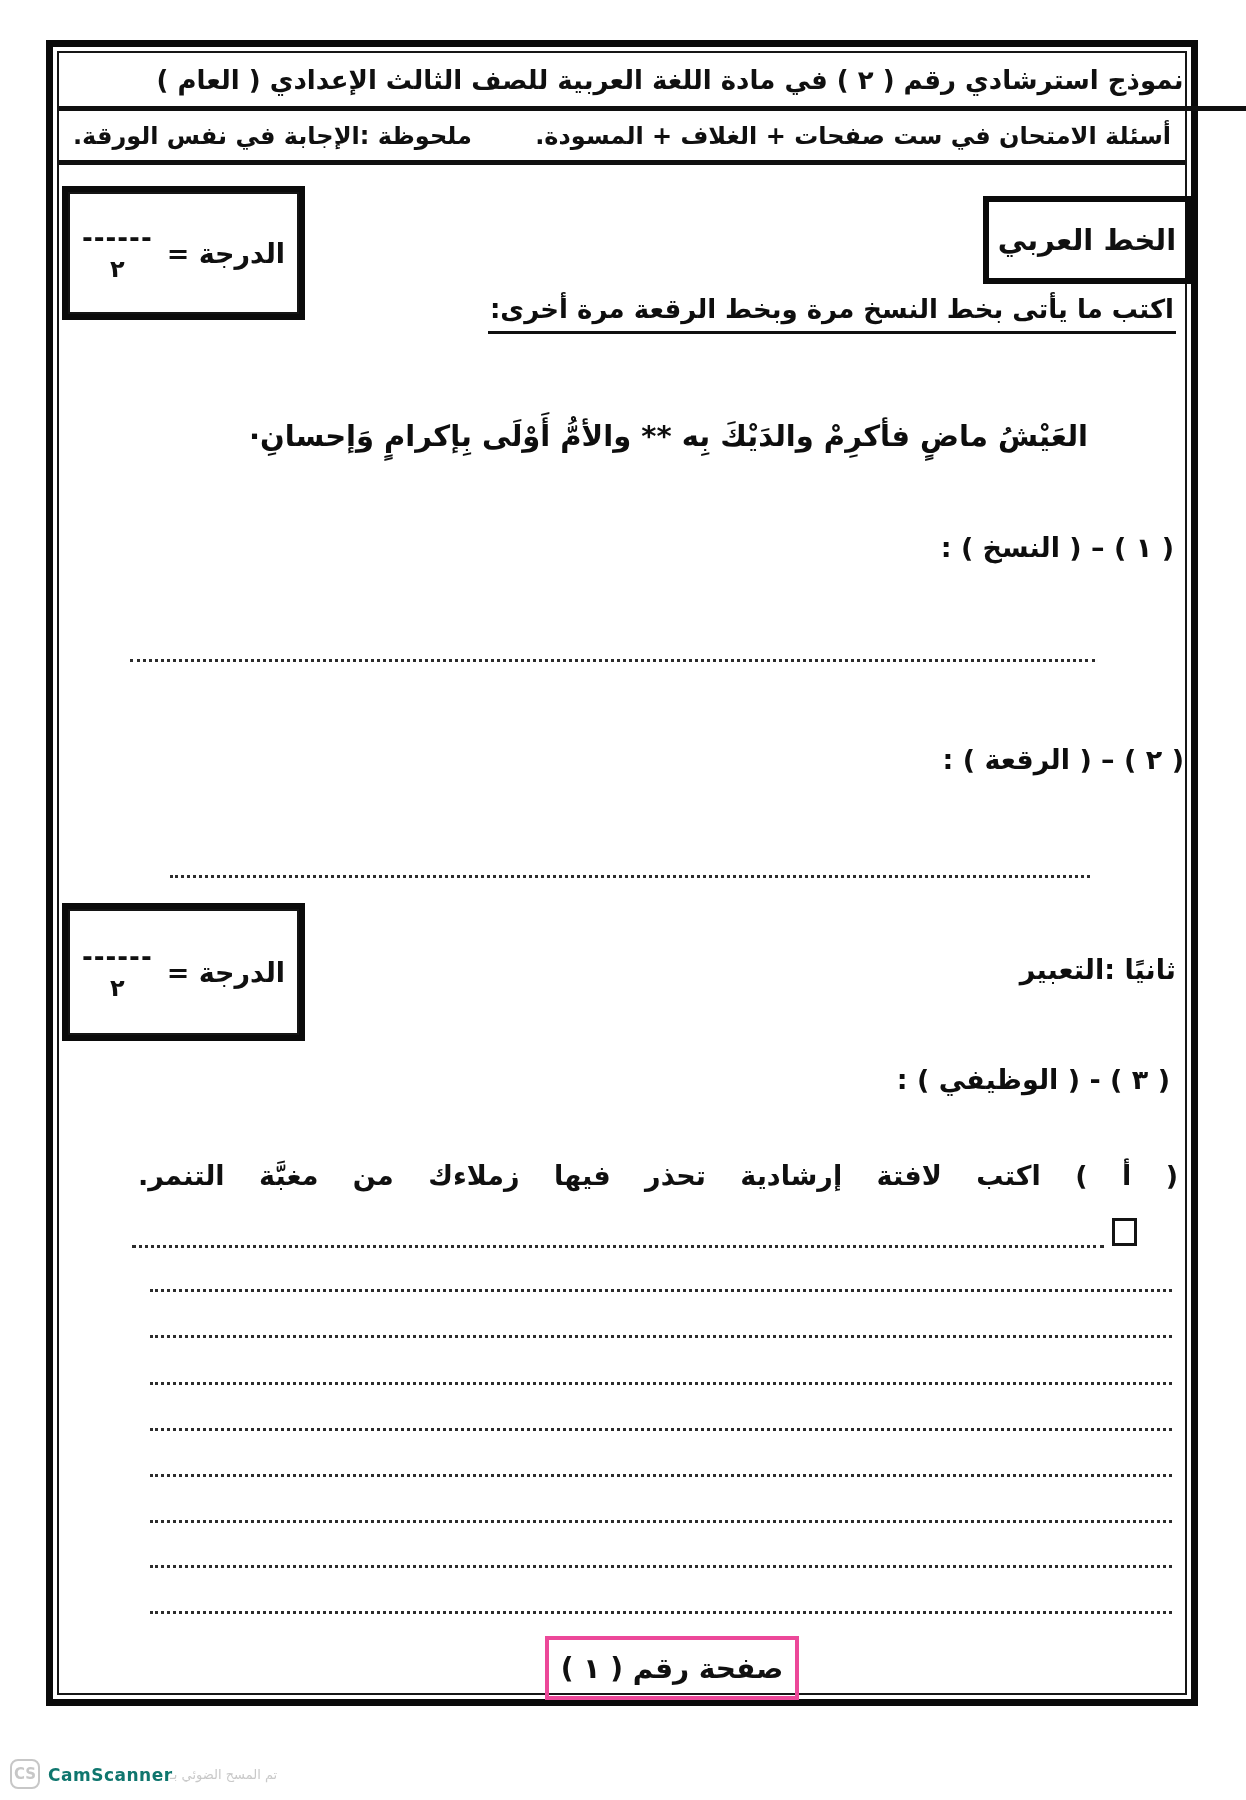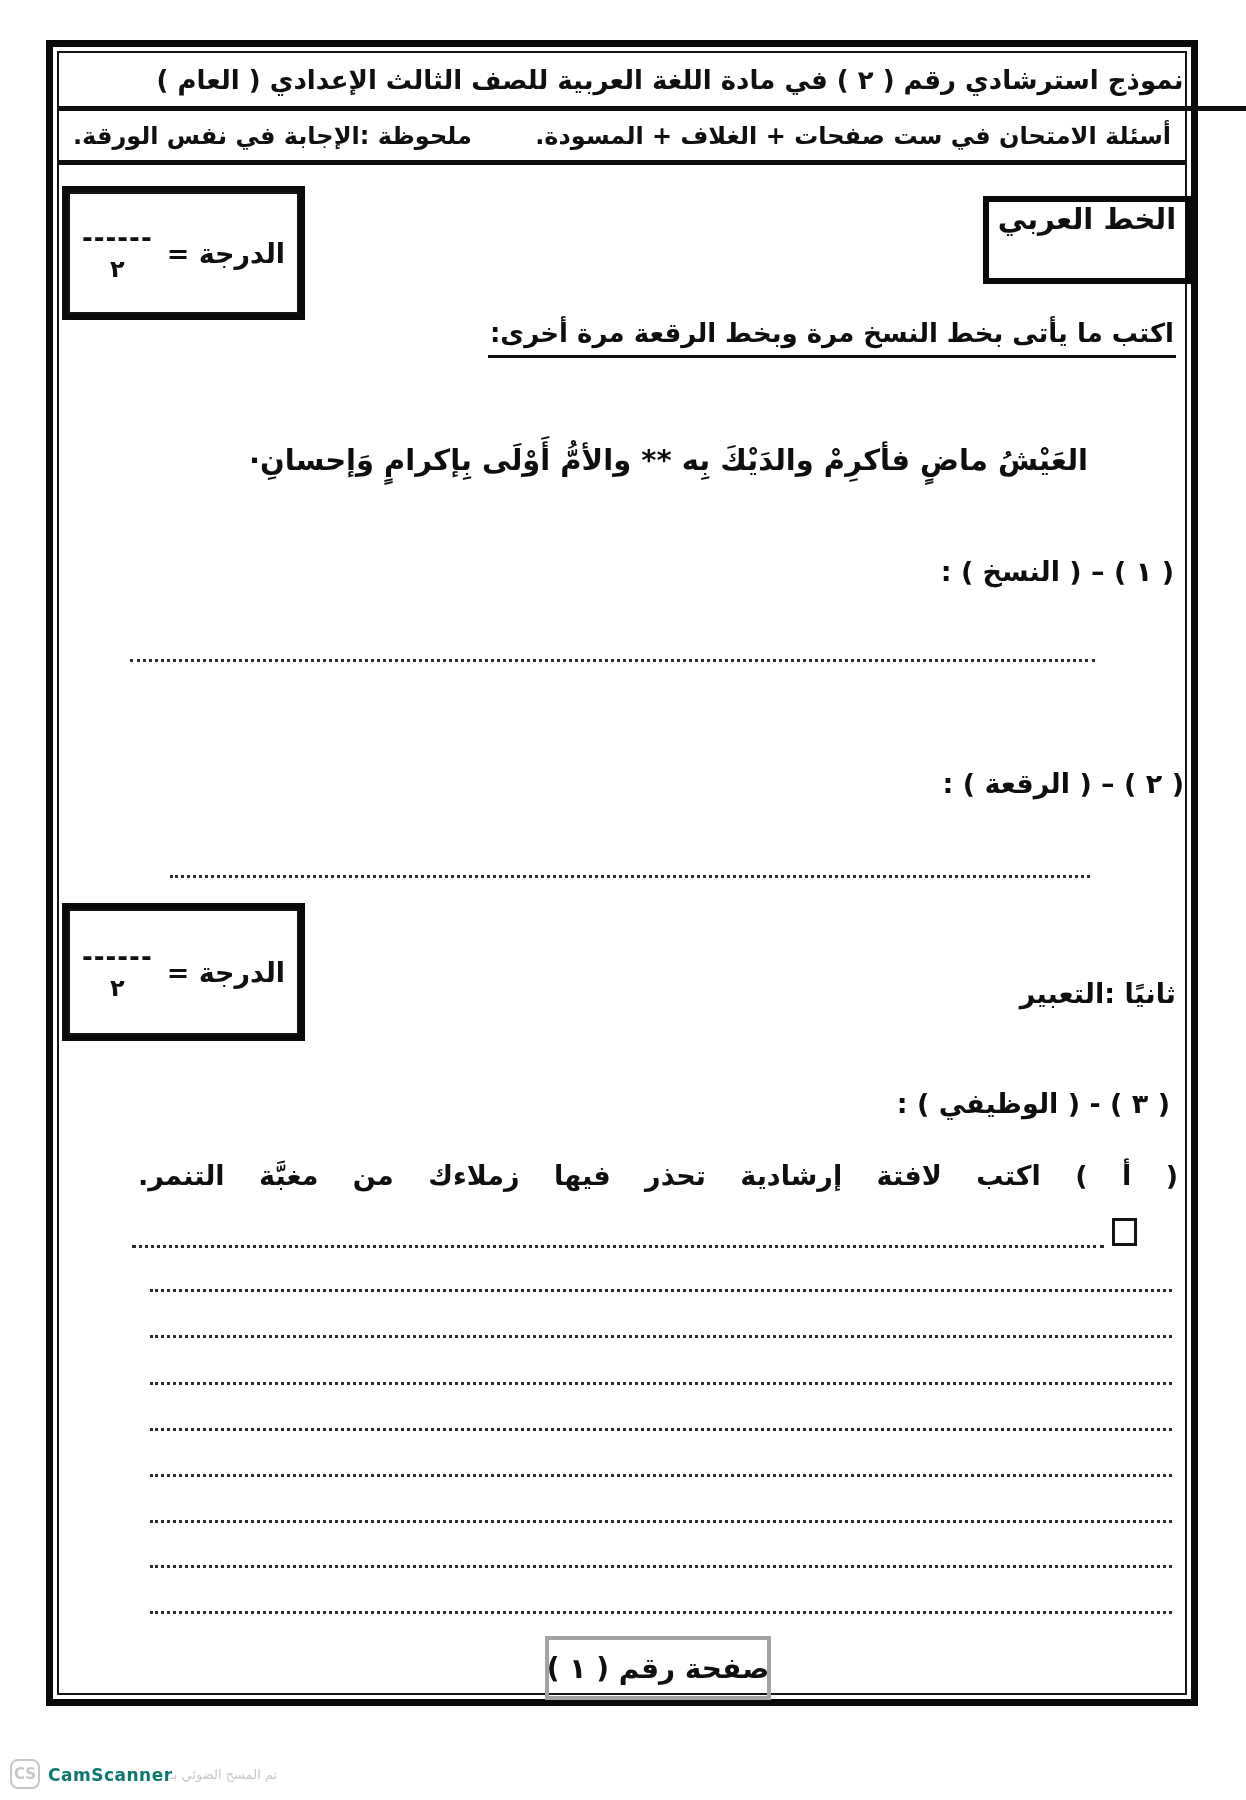--- a/index.html
+++ b/index.html
@@ -1,37 +1,37 @@
 <!DOCTYPE html>
 <html lang="ar"><head>
 <meta charset="utf-8">
 <style>
   * { margin:0; padding:0; box-sizing:border-box; }
   html,body { width:1246px; height:1800px; background:#ffffff; overflow:hidden; }
   body { font-family:"DejaVu Sans", sans-serif; color:#101010; position:relative; }
 
   .abs { position:absolute; }
-  .txt { position:absolute; font-weight:bold; color:#0e0e0e; direction:rtl; white-space:nowrap;margin-top:24px; }
+  .txt { position:absolute; font-weight:bold; color:#0e0e0e; direction:rtl; white-space:nowrap; }
 
   
   .frame-outer { left:46px; top:40px; width:1152px; height:1666px; border:7px solid #0a0a0a; }
   .frame-inner { left:57px; top:51px; width:1130px; height:1644px; border:2px solid #161616; }
 
   
   .hdr-row1 { left:59px; top:53px; width:1222px; height:58px; border-bottom:5px solid #101010;
               display:flex; align-items:center; justify-content:center; }
   .hdr-row1 .title { font-size:26px; font-weight:bold; direction:rtl; white-space:nowrap; }
   .hdr-row2 { left:59px; top:111px; width:1126px; height:54px; border-bottom:5px solid #101010;
               display:flex; direction:rtl; align-items:center; justify-content:space-between;
               padding:0 14px; }
   .hdr-row2 span { font-size:24px; font-weight:bold; white-space:nowrap; }
 
   
   .khatt-box { left:983px; top:196px; width:208px; height:88px; border:6px solid #0b0b0b;
-               display:flex; align-items:flex-start; justify-content:center; }
+               display:flex; align-items:center; justify-content:center; }
   .khatt-box span { font-size:29px; font-weight:bold; direction:rtl; white-space:nowrap; }
 
   
   .score-box { border:6px solid #0b0b0b; background:#fff; }
   .score-box .inner { width:100%; height:100%; border:2px solid #141414; margin:0;
                       display:flex; direction:rtl; align-items:center; justify-content:center; gap:14px; }
   .score-box .inner { outline:3px solid #fff; outline-offset:-5px; }
   .score-label { font-size:27px; font-weight:bold; white-space:nowrap; }
   .score-frac { display:flex; flex-direction:column; align-items:center; line-height:1; }
   .score-dashes { font-size:26px; font-weight:bold; letter-spacing:1px; }
@@ -51,21 +51,21 @@
             text-align:justify; text-align-last:justify; white-space:normal; position:absolute; }
 
   .small-square { left:1112px; top:1218px; width:25px; height:28px; border:3px solid #141414; }
 
   .dotline { position:absolute; height:10px; border-bottom:3px dotted #2c2c2c; }
   .dl-1 { left:130px; top:652px;  width:965px; }
   .dl-2 { left:170px; top:868px;  width:920px; }
   .dl-a { left:132px; top:1238px; width:972px; }
   .dl-w { left:150px; width:1022px; }
 
-  .page-box { left:545px; top:1636px; width:226px; height:64px; border:4px solid #a3a3a3;
+  .page-box { left:545px; top:1636px; width:254px; height:64px; border:4px solid #ec4899;
               display:flex; align-items:center; justify-content:center; }
   .page-box span { font-size:28px; font-weight:bold; direction:rtl; white-space:nowrap; }
 
   
   .wm-logo { left:10px; top:1759px; width:30px; height:30px; border:2px solid #c7c7c7; border-radius:8px;
              display:flex; align-items:center; justify-content:center;
              color:#c7c7c7; font-size:15px; font-weight:bold; }
   .wm-brand { left:48px; top:1765px; color:#0f766e; font-size:17px; font-weight:bold; letter-spacing:0.5px; }
   .wm-ar { left:170px; top:1767px; color:#c9c9c9; font-size:13px; direction:rtl; }
 </style>

